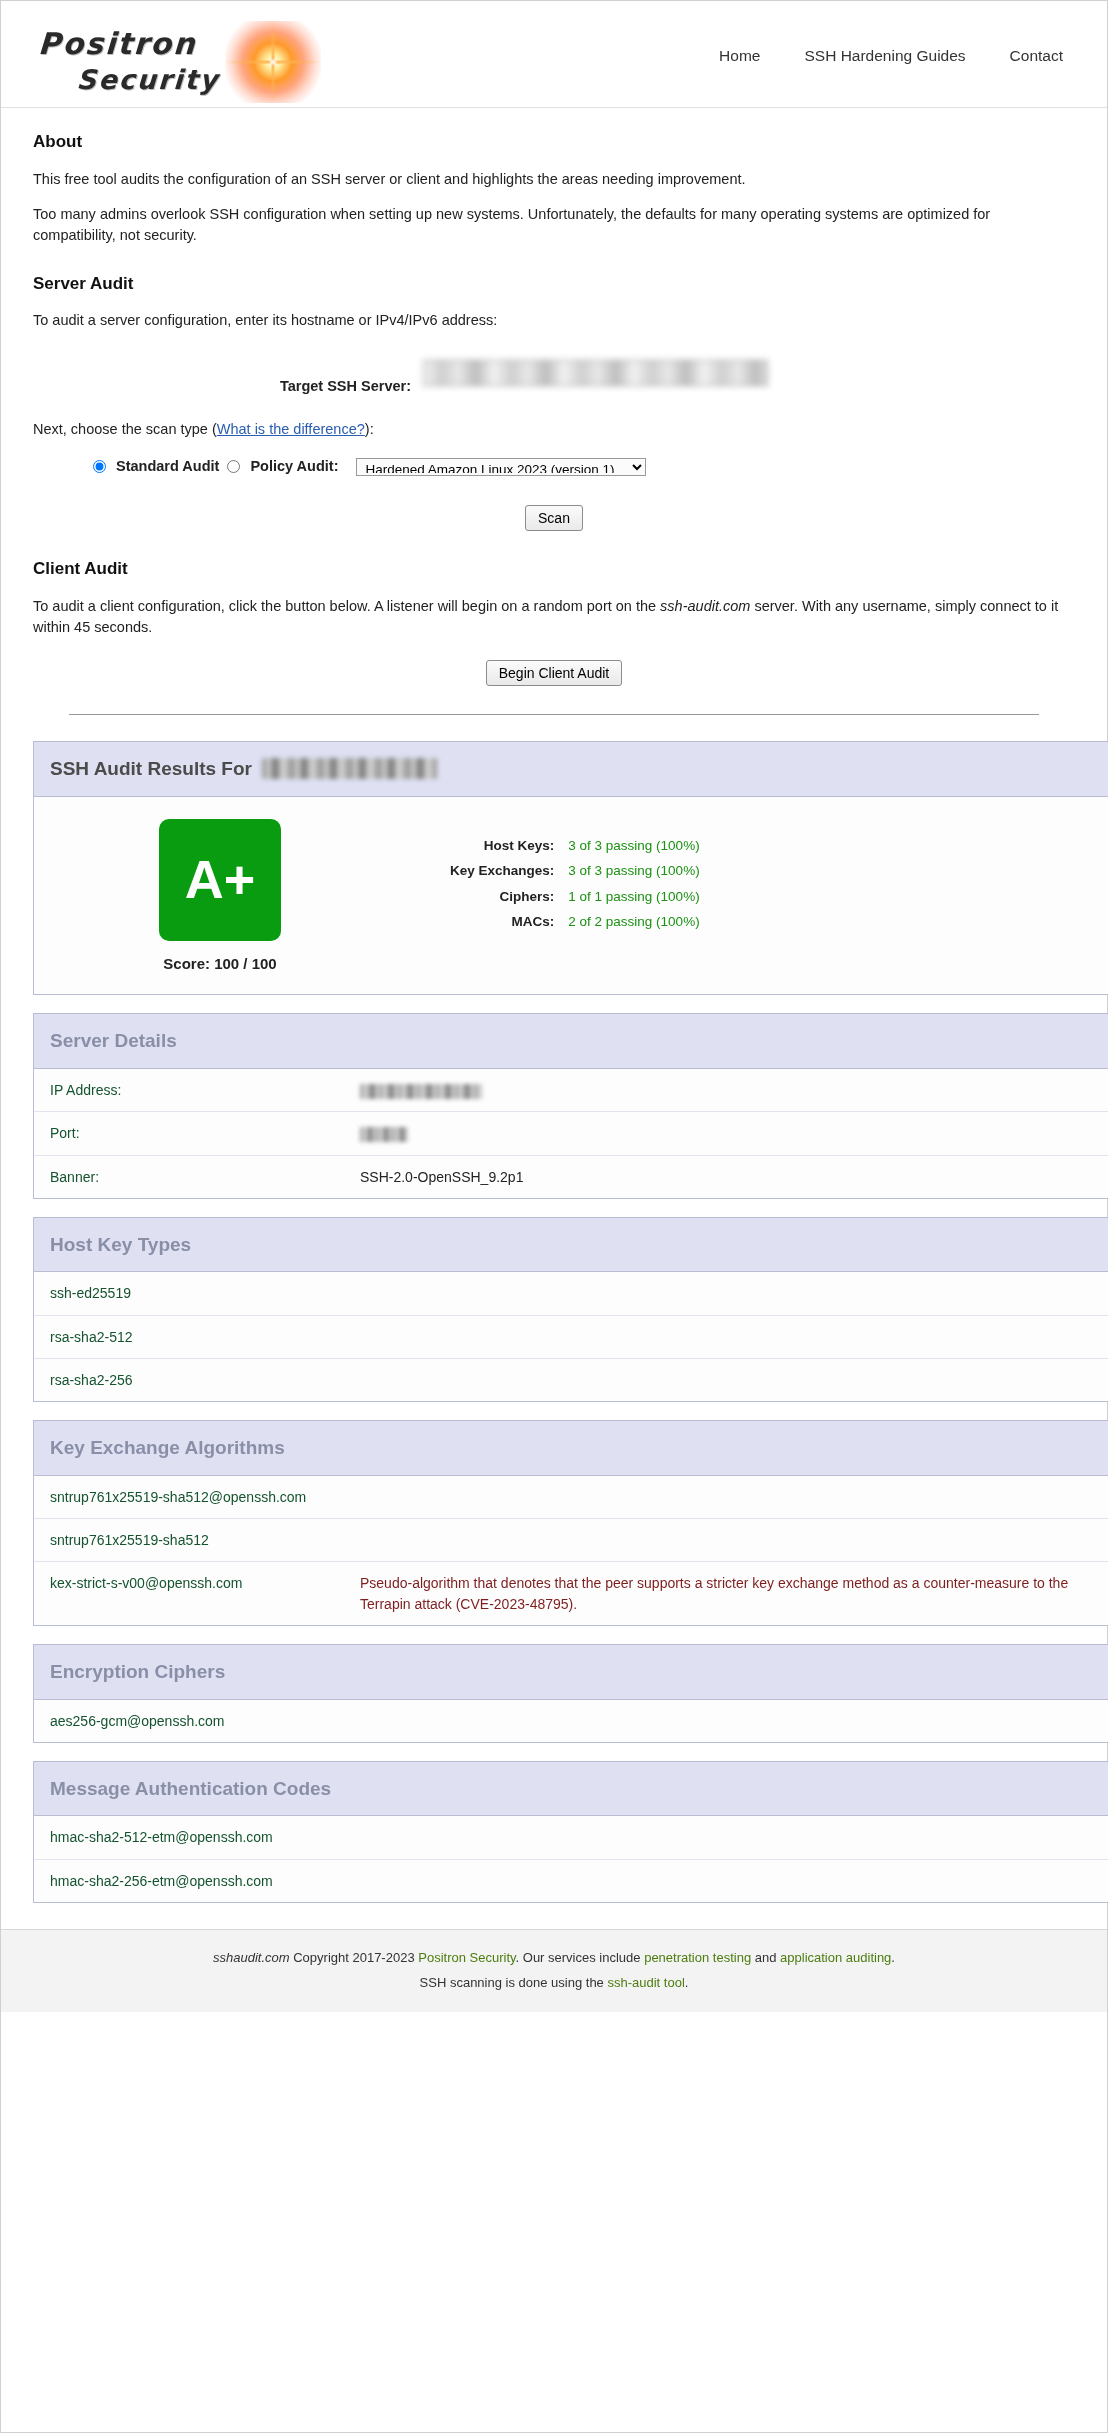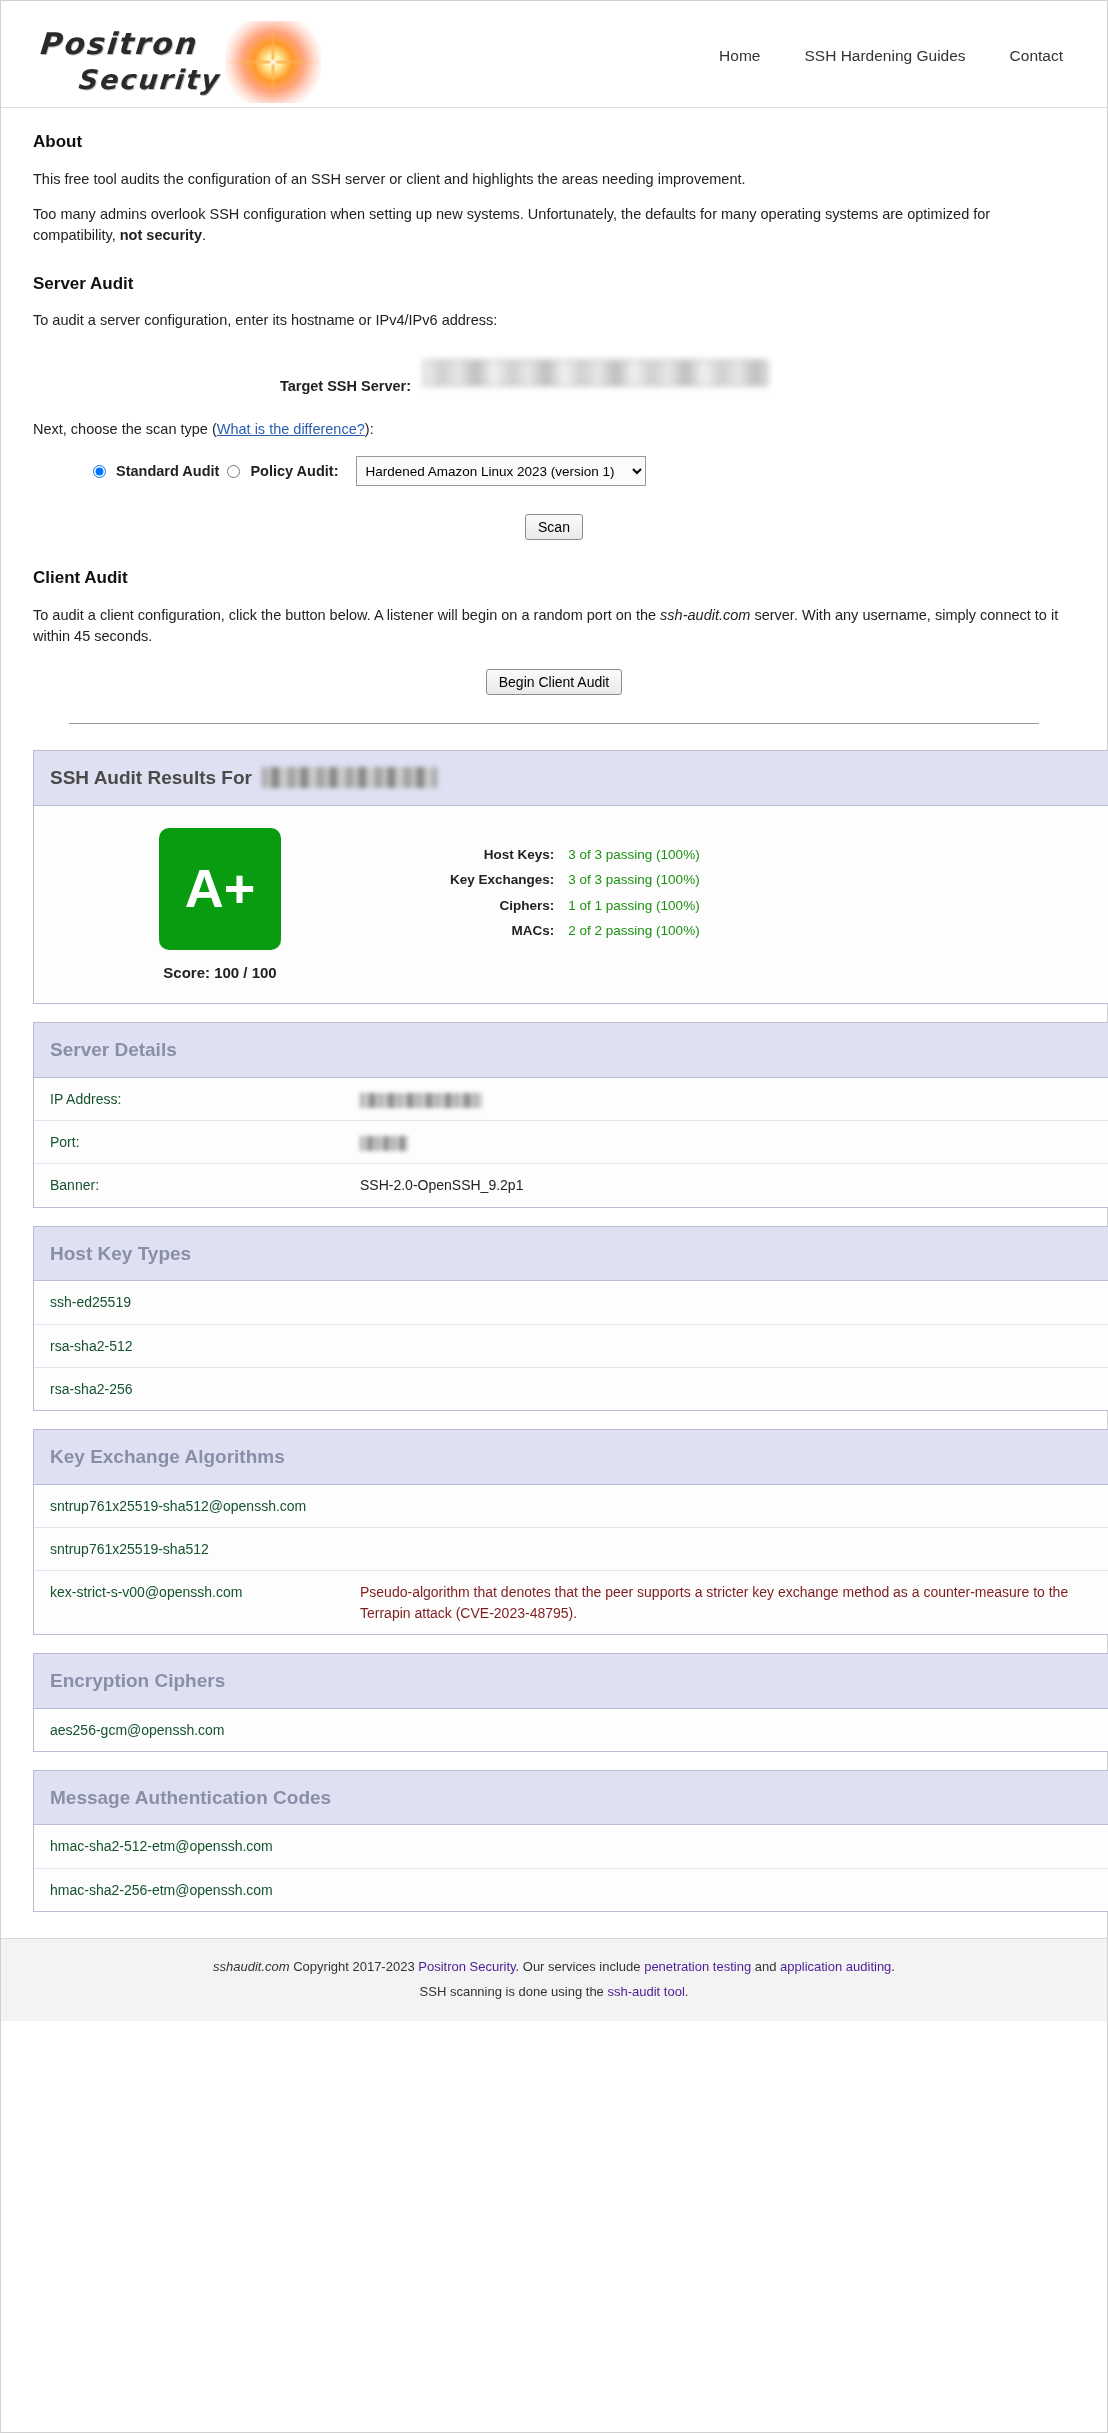--- a/index.html
+++ b/index.html
@@ -101,21 +101,21 @@
     line-height: 1.45;
   }
   h2.section {
     font-size: 17px;
     margin: 26px 0 14px 0;
     color: #111;
   }
   h2.section:first-child { margin-top: 0; }
   p { margin: 0 0 14px 0; }
   a.link { color: #2a5db0; }
-  .bold { font-weight: bold; }
+  .bold { font-weight: normal; }
   .ital { font-style: italic; }
 
   .form-row {
     display: flex;
     align-items: center;
     margin: 18px 0 22px 0;
   }
   .form-label {
     font-weight: bold;
     font-size: 14.5px;
@@ -138,21 +138,21 @@
     display: flex;
     align-items: center;
     gap: 8px;
     margin: 16px 0 0 60px;
   }
   .scantype-row input[type=radio] { margin: 0 2px 0 0; }
   .scantype-row label { font-weight: bold; font-size: 14.5px; }
   select.policy-select {
     margin-left: 10px;
     width: 290px;
-    height: 30px;
+    height: 18px;
     font-size: 13.5px;
     font-family: "Liberation Sans", sans-serif;
     border: 1px solid #9a9a9a;
     background: #fbfbfb;
     padding: 2px 4px;
   }
 
   .center { text-align: center; }
   button.std {
     font-family: "Liberation Sans", sans-serif;
@@ -275,21 +275,21 @@
   
   footer.site-footer {
     margin-top: 26px;
     border-top: 1px solid #d8d8d8;
     background: #f3f3f3;
     padding: 20px 0 22px 0;
     text-align: center;
     font-size: 13px;
     color: #333;
   }
-  footer.site-footer a { color: #4c1d95; text-decoration: none; }
+  footer.site-footer a { color: #4d7c0f; text-decoration: none; }
   footer .line2 { margin-top: 10px; }
 </style>
 </head>
 <body>
 
 <div class="page">
 
   <header class="site-header">
     <div class="logo-wrap">
       <div class="logo-text">

